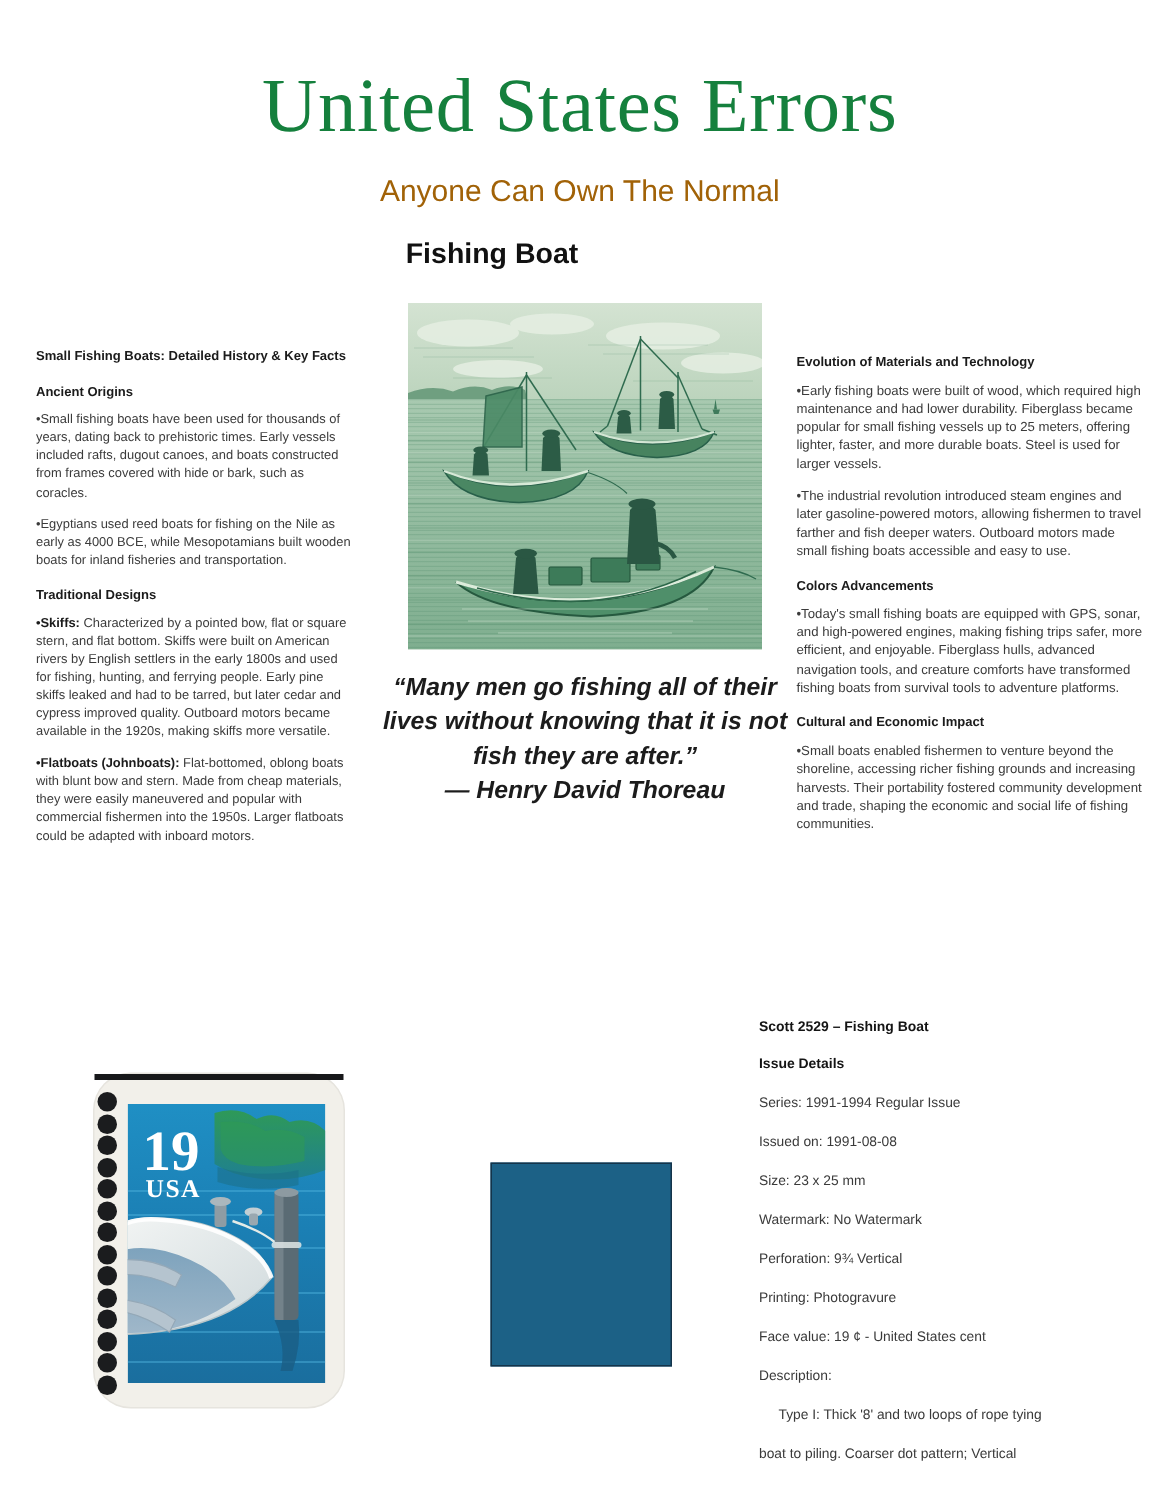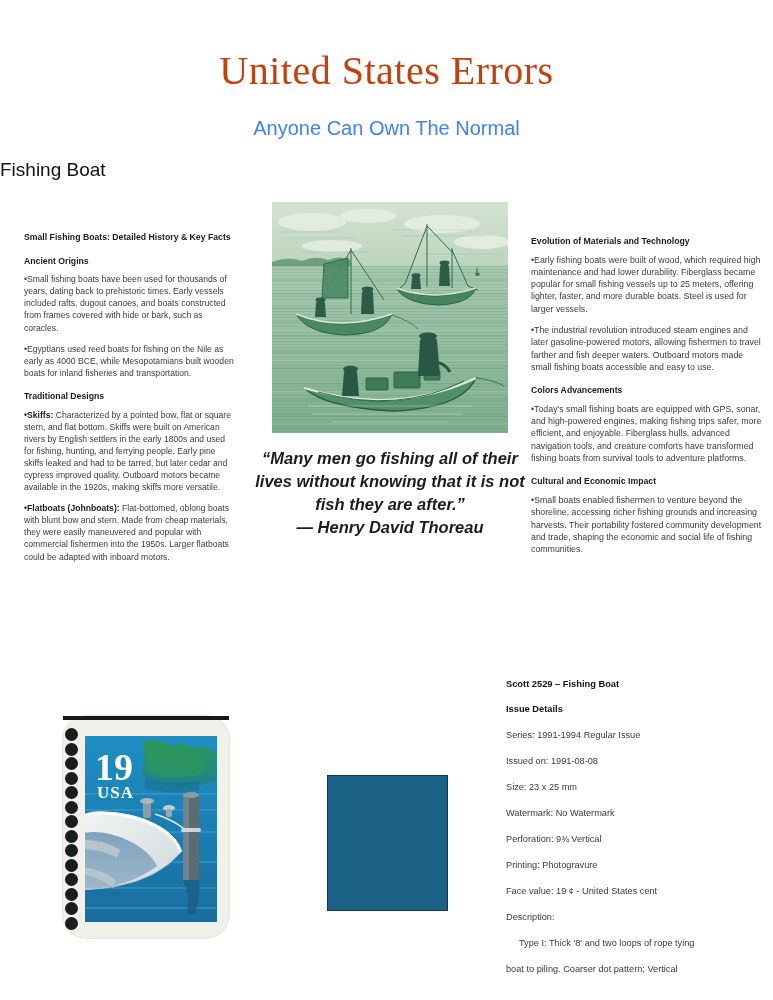--- a/index.html
+++ b/index.html
@@ -11,32 +11,32 @@
     position:relative;
     overflow:hidden;
   }
   .page{position:relative;width:773px;height:1000px;}
 
   
   .title{
     position:absolute;left:0;top:41px;width:773px;
     text-align:center;
     font-family:"Liberation Serif", serif;
-    font-size:40px;line-height:60px;font-weight:400;
-    color:#c2410c;letter-spacing:.5px;
+    font-size:51px;line-height:60px;font-weight:400;
+    color:#15803d;letter-spacing:.5px;
   }
   .subtitle{
     position:absolute;left:0;top:115px;width:773px;
     text-align:center;
-    font-size:20px;line-height:26px;font-weight:400;color:#3b82f6;
+    font-size:20px;line-height:26px;font-weight:400;color:#a16207;
   }
   .section-title{
     position:absolute;left:0;top:158px;width:656px;
-    text-align:left;
-    font-size:19px;line-height:24px;font-weight:400;color:#111;
+    text-align:center;
+    font-size:19px;line-height:24px;font-weight:700;color:#111;
   }
 
   
   .col{position:absolute;font-size:8.6px;line-height:12.1px;color:#3b3b3b;margin-top:26px;}
   .col-left{left:24px;top:206px;width:212px;}
   .col-right{left:531px;top:210px;width:232px;}
   .col h4{
     margin:0 0 6px 0;font-size:8.7px;line-height:11.6px;
     font-weight:700;color:#1b1b1b;
   }

